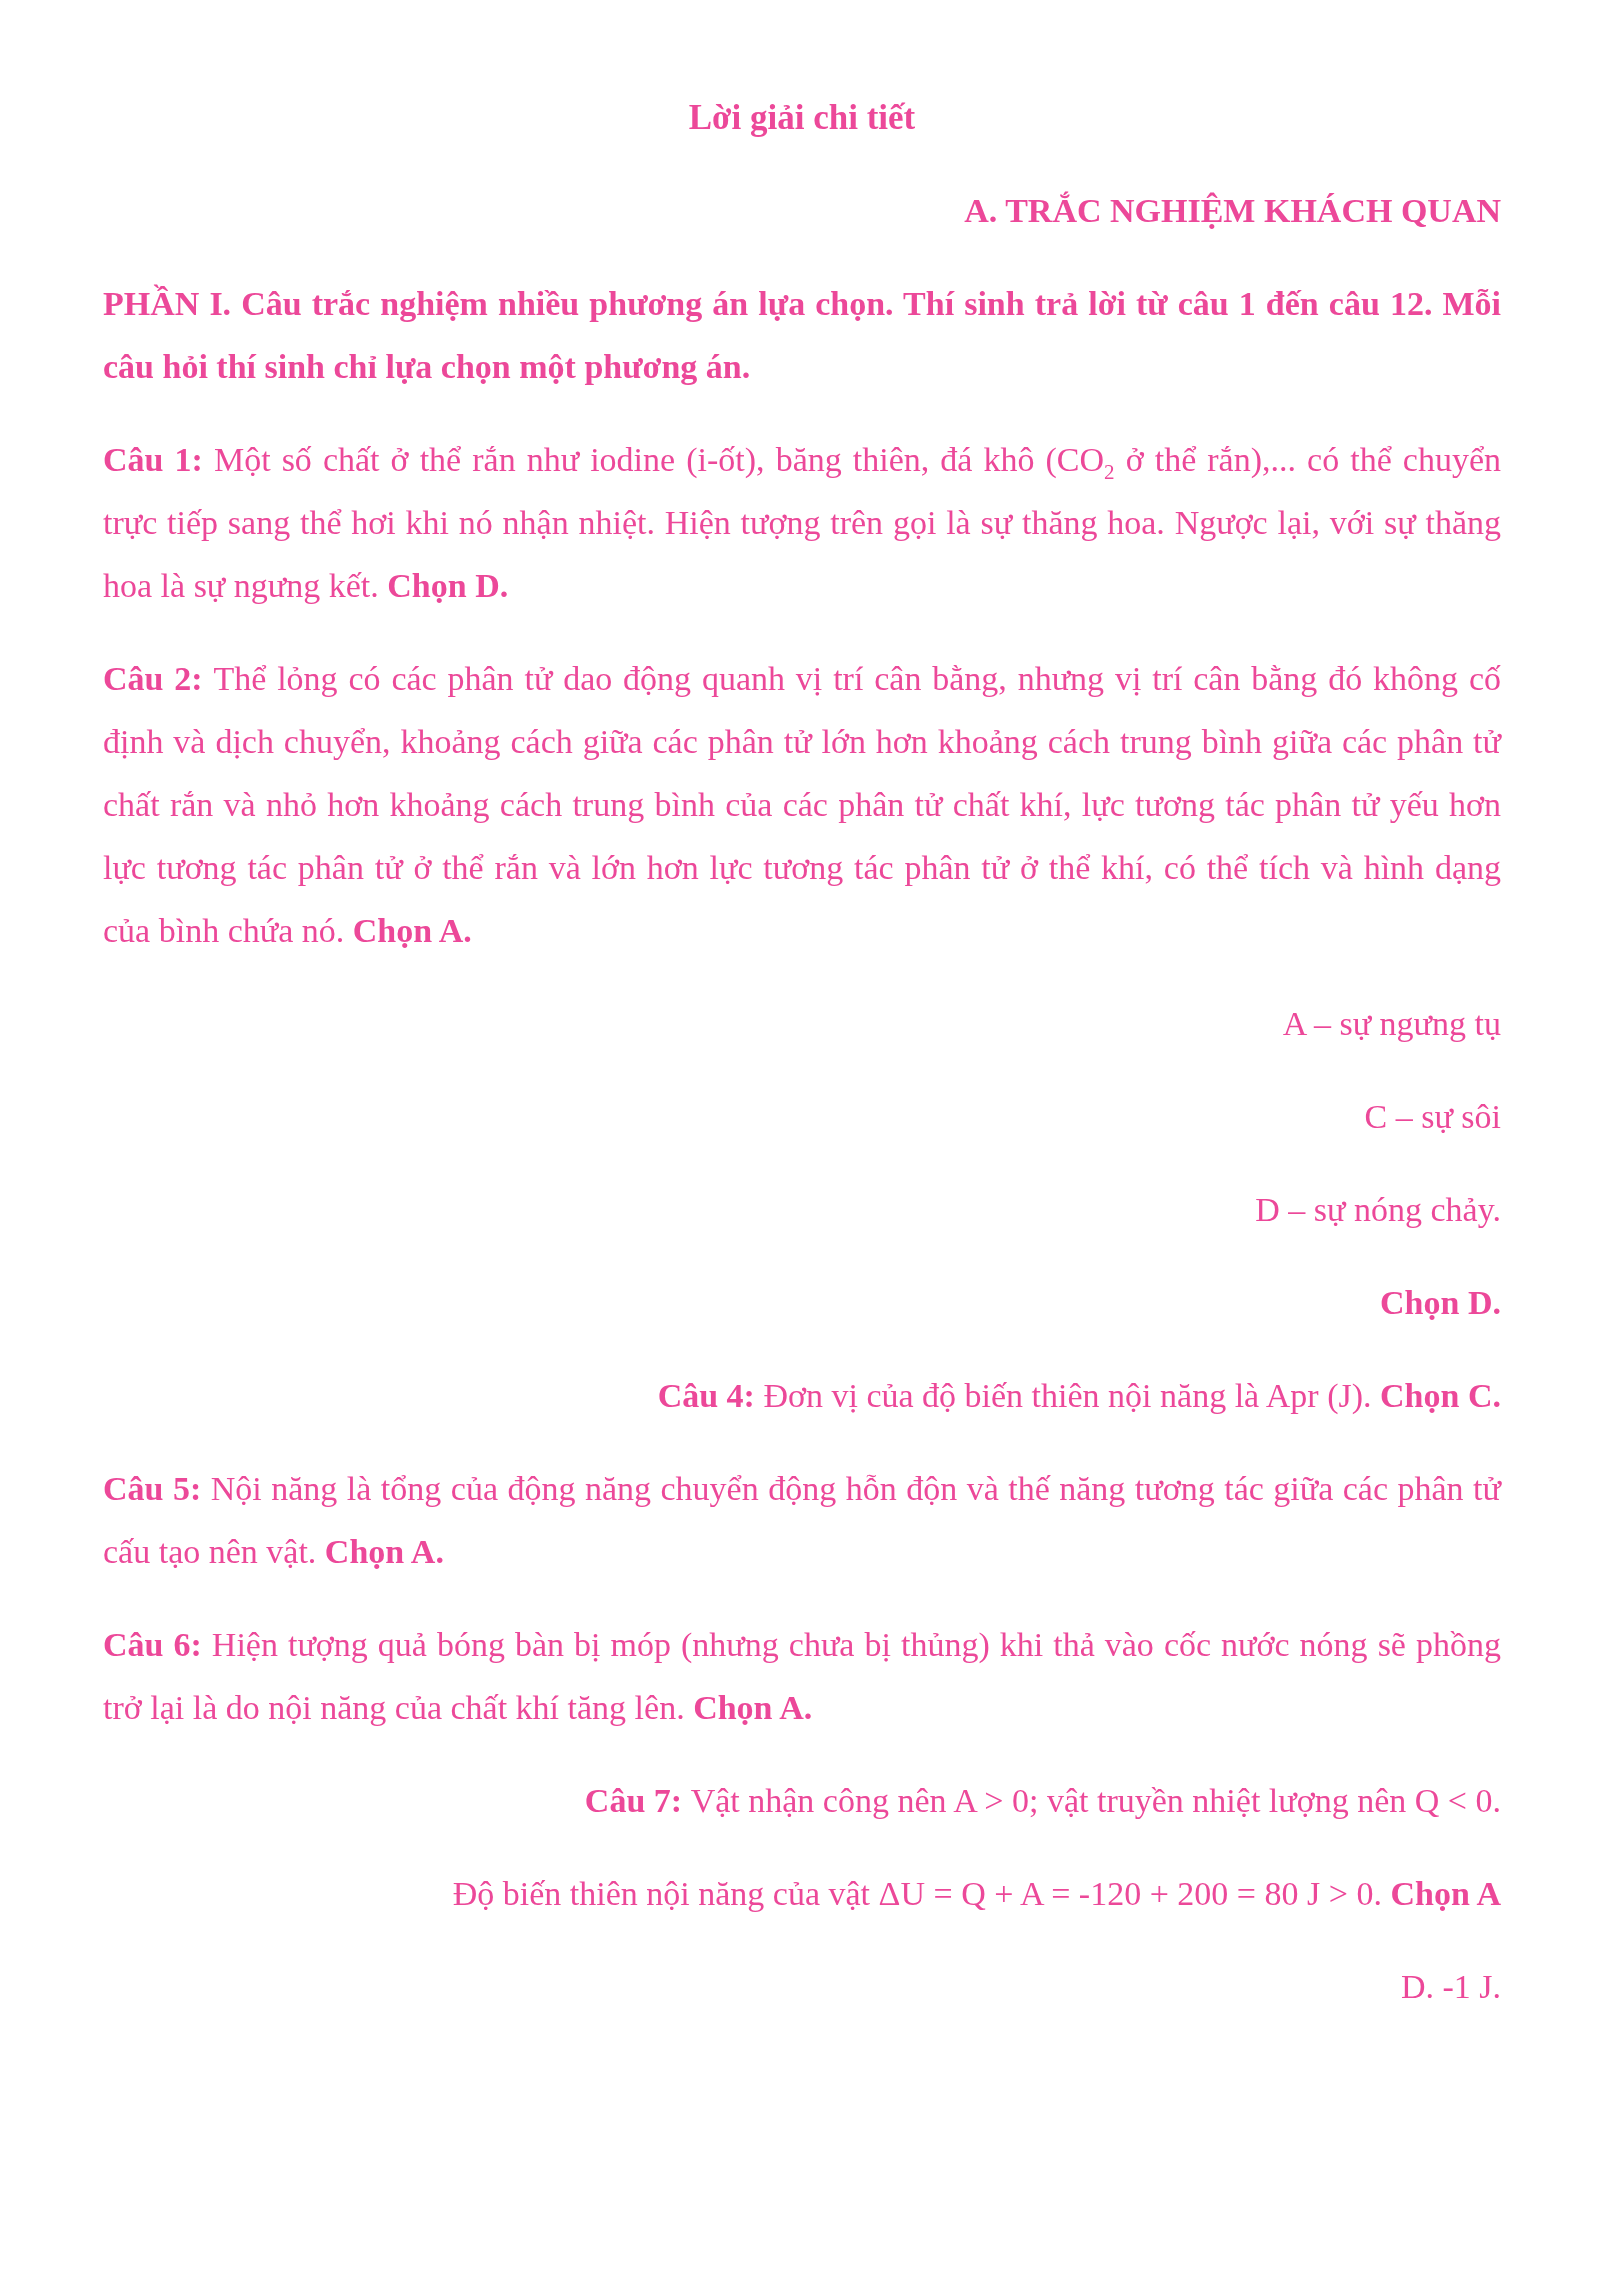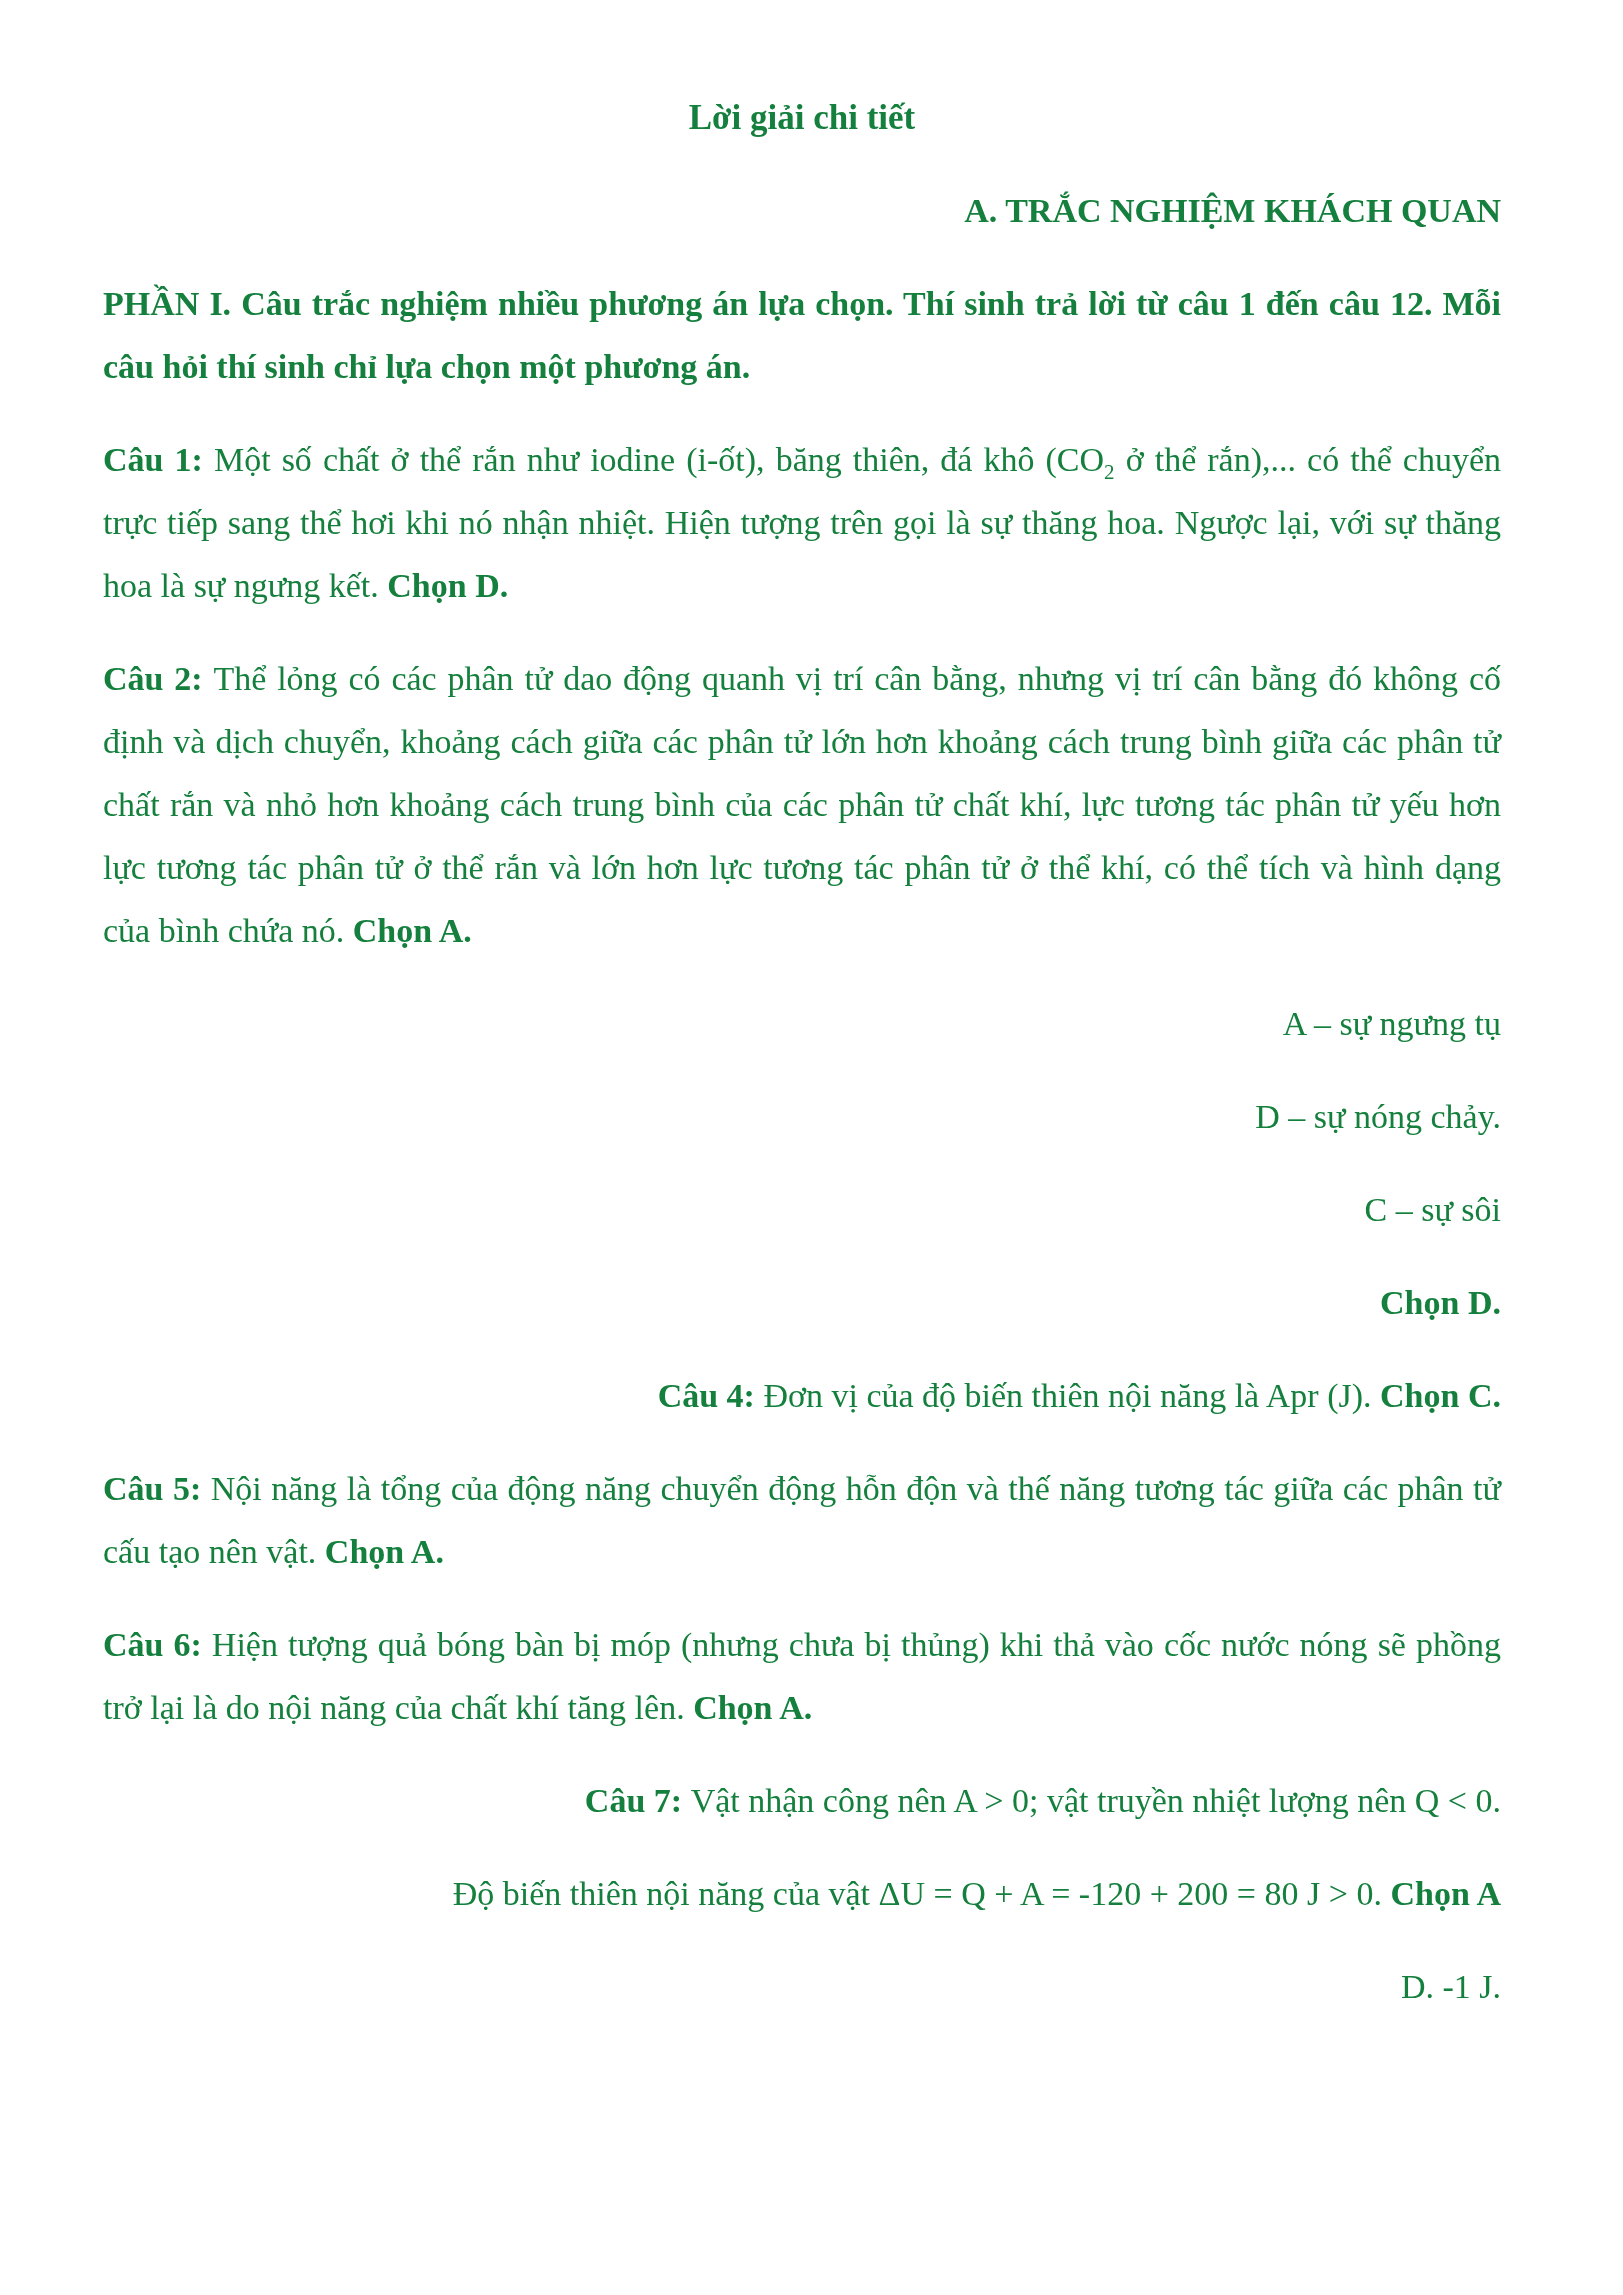--- a/index.html
+++ b/index.html
@@ -5,21 +5,21 @@
   html, body {
     margin: 0;
     padding: 0;
     background: #ffffff;
   }
   .page {
     position: relative;
     width: 1623px;
     height: 2295px;
     background: #ffffff;
-    color: #15803d;
+    color: #ec4899;
     font-family: "Liberation Serif", "DejaVu Serif", serif;
     font-size: 34px;
     box-sizing: border-box;
     padding: 86px 122px 0 103px;
     overflow: hidden;
   }
   .doc-title {
     text-align: center;
     font-weight: bold;
     line-height: 63px;
@@ -45,22 +45,22 @@
 <body>
 
 <div class="page">
   <h1 class="doc-title">Lời giải chi tiết</h1>
   <div id="doc-body">
       <p class="para"><span class="seg-b ">A. TRẮC NGHIỆM KHÁCH QUAN</span></p>
       <p class="para justify"><span class="seg-b ">PHẦN I. Câu trắc nghiệm nhiều phương án lựa chọn. Thí sinh trả lời từ câu 1 đến câu 12. Mỗi câu hỏi thí sinh chỉ lựa chọn một phương án.</span></p>
       <p class="para justify"><span class="seg-b ">Câu 1: </span><span class="">Một số chất ở thể rắn như iodine (i-ốt), băng thiên, đá khô (CO</span><span class="seg-sub">2</span><span class=""> ở thể rắn),... có thể chuyển trực tiếp sang thể hơi khi nó nhận nhiệt. Hiện tượng trên gọi là sự thăng hoa. Ngược lại, với sự thăng hoa là sự ngưng kết. </span><span class="seg-b ">Chọn D.</span></p>
       <p class="para justify"><span class="seg-b ">Câu 2: </span><span class="">Thể lỏng có các phân tử dao động quanh vị trí cân bằng, nhưng vị trí cân bằng đó không cố định và dịch chuyển, khoảng cách giữa các phân tử lớn hơn khoảng cách trung bình giữa các phân tử chất rắn và nhỏ hơn khoảng cách trung bình của các phân tử chất khí, lực tương tác phân tử yếu hơn lực tương tác phân tử ở thể rắn và lớn hơn lực tương tác phân tử ở thể khí, có thể tích và hình dạng của bình chứa nó. </span><span class="seg-b ">Chọn A.</span></p>
       <p class="para"><span class="">A – sự ngưng tụ</span></p>
+      <p class="para"><span class="">C – sự sôi</span></p>
       <p class="para"><span class="">D – sự nóng chảy.</span></p>
-      <p class="para"><span class="">C – sự sôi</span></p>
       <p class="para"><span class="seg-b ">Chọn D.</span></p>
       <p class="para"><span class="seg-b ">Câu 4: </span><span class="">Đơn vị của độ biến thiên nội năng là Apr (J). </span><span class="seg-b ">Chọn C.</span></p>
       <p class="para justify"><span class="seg-b ">Câu 5: </span><span class="">Nội năng là tổng của động năng chuyển động hỗn độn và thế năng tương tác giữa các phân tử cấu tạo nên vật. </span><span class="seg-b ">Chọn A.</span></p>
       <p class="para justify"><span class="seg-b ">Câu 6: </span><span class="">Hiện tượng quả bóng bàn bị móp (nhưng chưa bị thủng) khi thả vào cốc nước nóng sẽ phồng trở lại là do nội năng của chất khí tăng lên. </span><span class="seg-b ">Chọn A.</span></p>
       <p class="para"><span class="seg-b ">Câu 7: </span><span class="">Vật nhận công nên A &gt; 0; vật truyền nhiệt lượng nên Q &lt; 0.</span></p>
       <p class="para"><span class="">Độ biến thiên nội năng của vật ΔU = Q + A = -120 + 200 = 80 J &gt; 0. </span><span class="seg-b ">Chọn A</span></p>
       <p class="para"><span class="">D. -1 J.</span></p>
     </div>
 </div>
 

